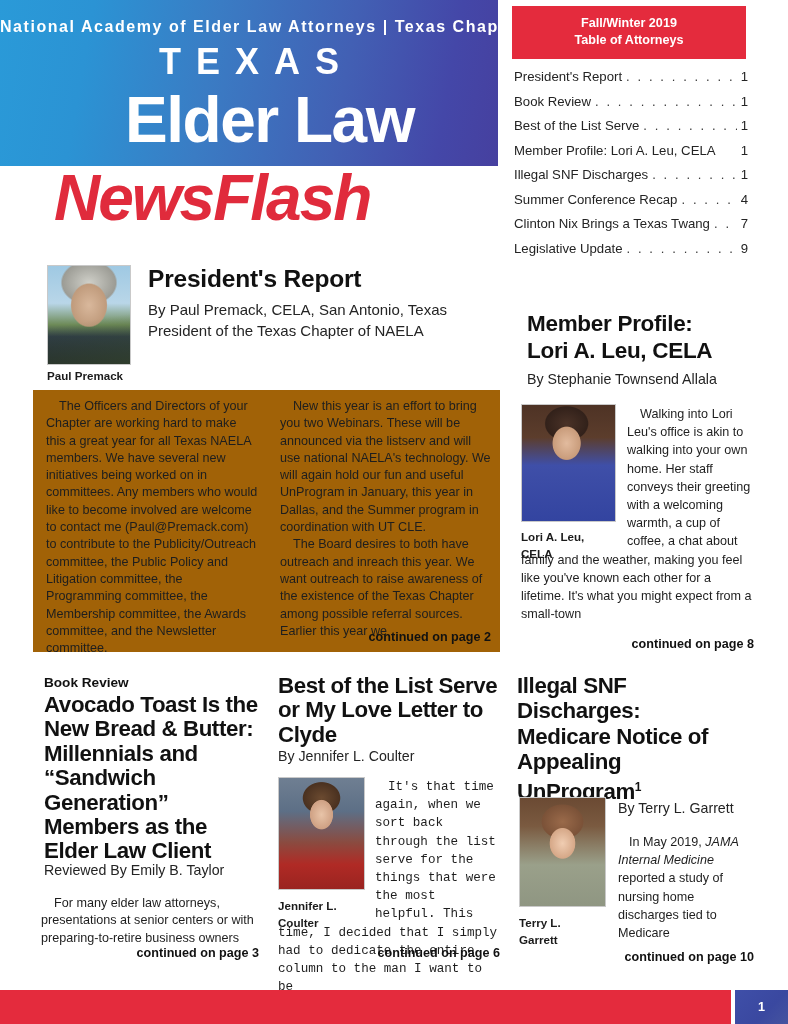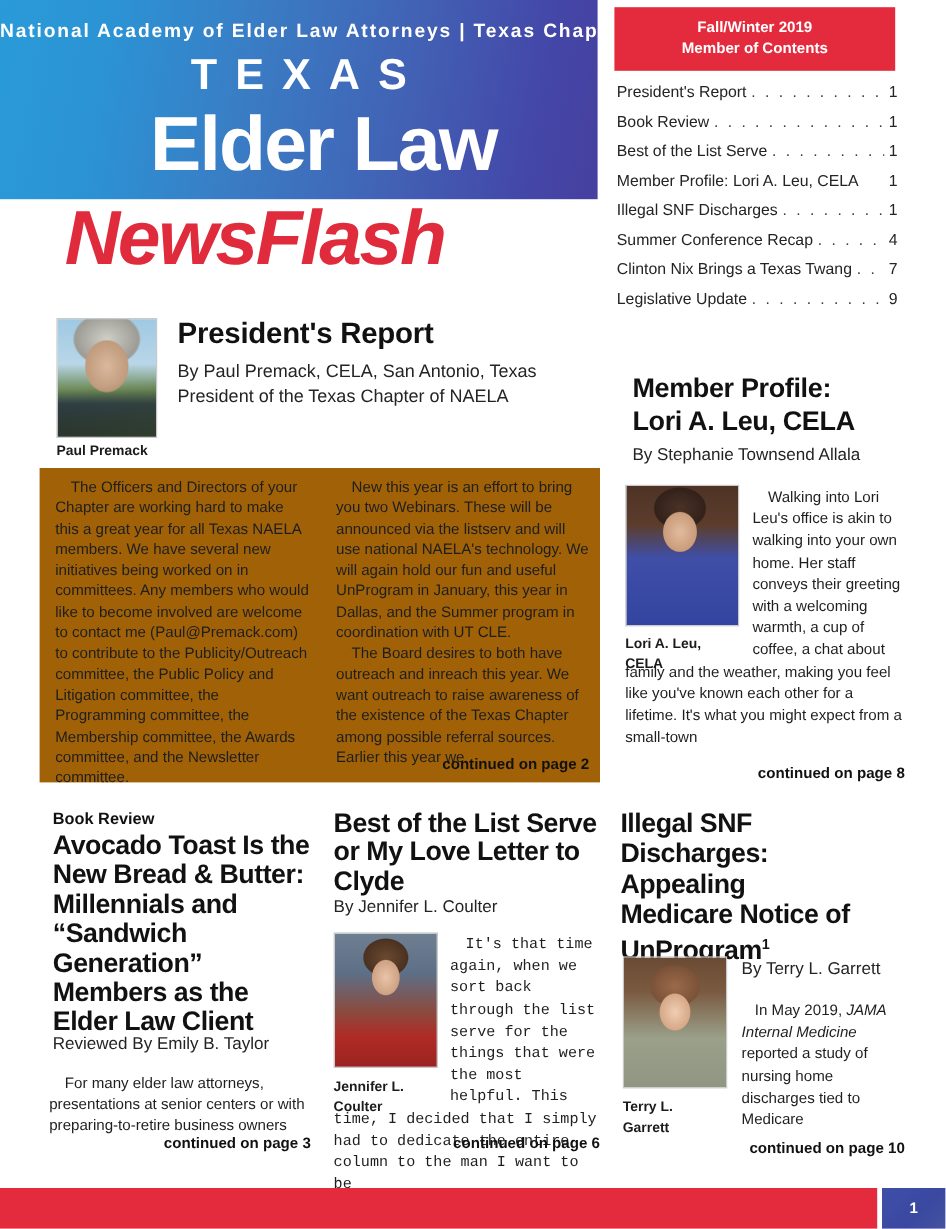--- a/index.html
+++ b/index.html
@@ -423,21 +423,21 @@
 
   <div id="masthead">
     <div id="masthead-kicker">National Academy of Elder Law Attorneys | Texas Chapter</div>
     <div id="masthead-texas">TEXAS</div>
     <div id="masthead-elderlaw">Elder Law</div>
   </div>
   <div id="newsflash">NewsFlash</div>
 
   <div id="toc-head">
     <div>Fall/Winter 2019</div>
-    <div>Member of Contents</div>
+    <div>Table of Attorneys</div>
   </div>
 
   <div id="toc-list">
     <div class="toc-row">
       <span class="toc-title">President's Report</span>
       <span class="toc-dots">. . . . . . . . . . . . . . . . . . . . . . . . . . . .</span>
       <span class="toc-page">1</span>
     </div>
     <div class="toc-row">
       <span class="toc-title">Book Review</span>
@@ -522,22 +522,22 @@
     <p>It's that time again, when we sort back through the list serve for the things that were the most helpful. This time, I decided that I simply had to dedicate the entire column to the man I want to be</p>
   </div>
   <div id="bl-photo"></div>
   <div id="bl-photo-name" style="white-space:pre-line;">Jennifer L.
 Coulter</div>
   <div class="contd" id="bl-contd">continued on page 6</div>
 
   <div id="snf-title">
     <div>Illegal SNF</div>
     <div>Discharges:</div>
+    <div>Medicare Notice of</div>
     <div>Appealing</div>
-    <div>Medicare Notice of</div>
     <div><span>UnProgram</span><sup>1</sup></div>
   </div>
   <div id="snf-photo"></div>
   <div id="snf-photo-name" style="white-space:pre-line;">Terry L.
 Garrett</div>
   <div id="snf-byline">By Terry L. Garrett</div>
   <div id="snf-text">
     <p><span>In May 2019, </span><i>JAMA Internal Medicine</i><span> reported a study of nursing home discharges tied to Medicare</span></p>
   </div>
   <div class="contd" id="snf-contd">continued on page 10</div>

